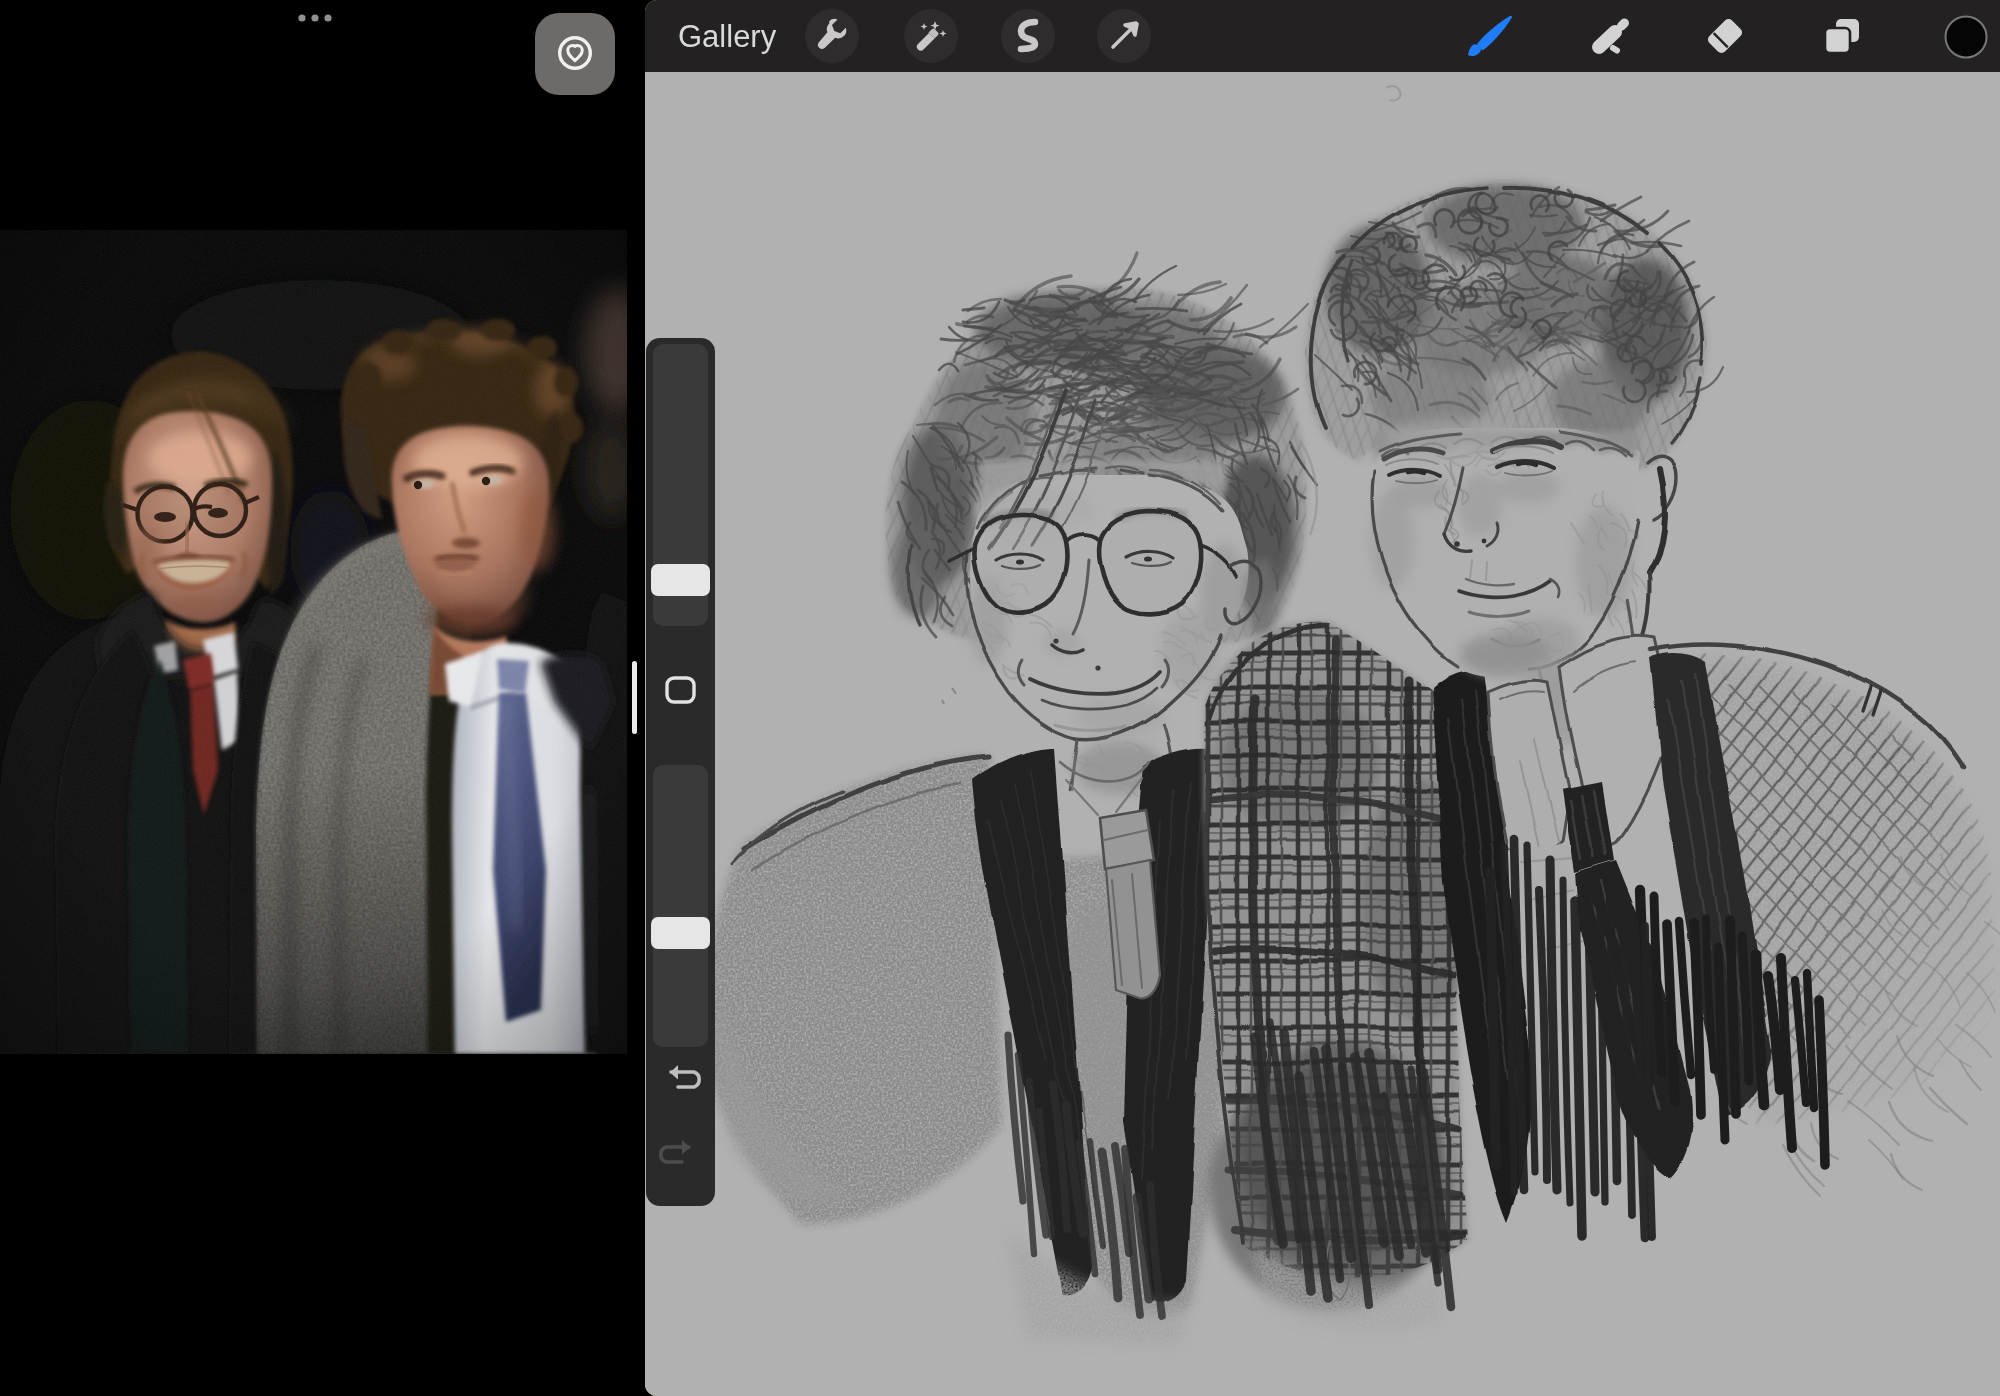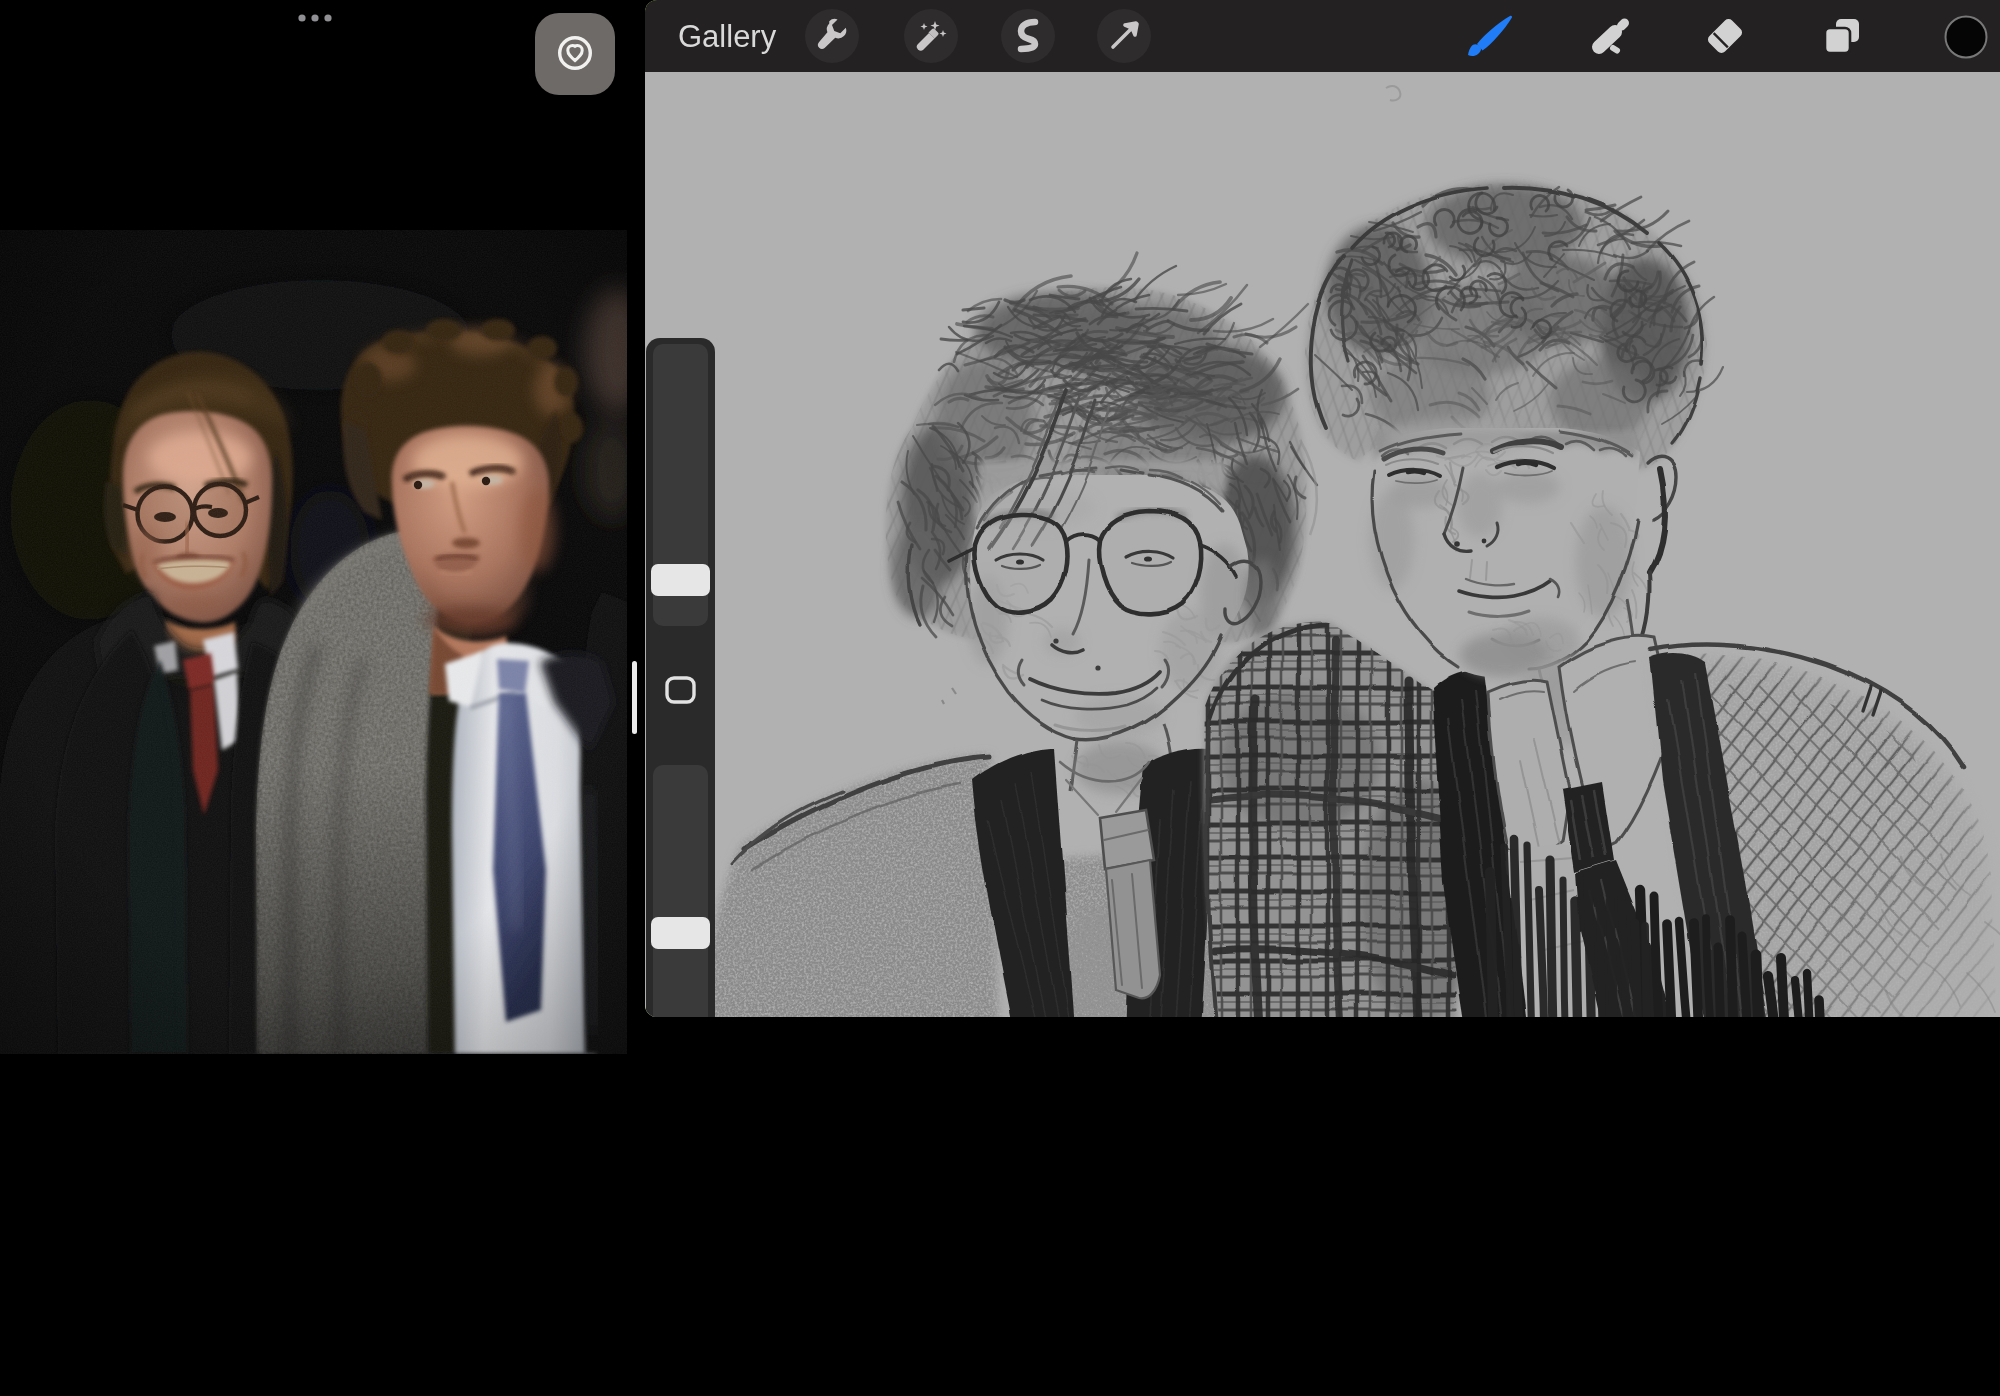--- a/index.html
+++ b/index.html
@@ -199,21 +199,21 @@
       <path d="M 504 470 C 510 540 514 620 516 700" stroke="#98a0c0" stroke-width="4" fill="none" filter="url(#pb4)" opacity="0.6"></path>
 
       <path d="M 585 824 L 580 560 C 580 480 584 420 592 382 L 602 362 L 627 372 L 627 824 Z" fill="#0d0e10" filter="url(#pb2)"></path>
       <path d="M 540 432 C 560 420 586 420 602 432 L 614 472 L 590 522 L 554 472 Z" fill="#15161a" filter="url(#pb1)"></path>
       <path d="M 588 560 C 592 640 594 720 594 800" stroke="#24262c" stroke-width="8" fill="none" filter="url(#pb4)"></path>
     </g>
     <rect width="627" height="824" fill="#808080" filter="url(#pgrain)" opacity="0.17"></rect>
     <rect width="627" height="824" fill="url(#vig)"></rect>
   </svg>
 </div>
-<div class="abs" style="left:645px;top:0;width:1355px;height:1017px;background:#bef264;border-top-left-radius:12px;border-bottom-left-radius:12px;overflow:hidden;">
+<div class="abs" style="left:645px;top:0;width:1355px;height:1396px;background:#bef264;border-top-left-radius:12px;border-bottom-left-radius:12px;overflow:hidden;">
   <svg class="abs" style="left:0;top:0;" width="1355" height="72" viewBox="645 0 1355 72">
     <rect x="645" y="0" width="1355" height="72" fill="#232122"></rect>
     <text x="678" y="47" font-family="Liberation Sans, sans-serif" font-size="31" fill="#d9d9d9">Gallery</text>
     <g fill="#2e2c2d">
       <circle cx="832" cy="36" r="27"></circle>
         <circle cx="931" cy="36" r="27"></circle>
         <circle cx="1028" cy="36" r="27"></circle>
         <circle cx="1124" cy="36" r="27"></circle>
     </g>
     <g transform="translate(832,36)">

